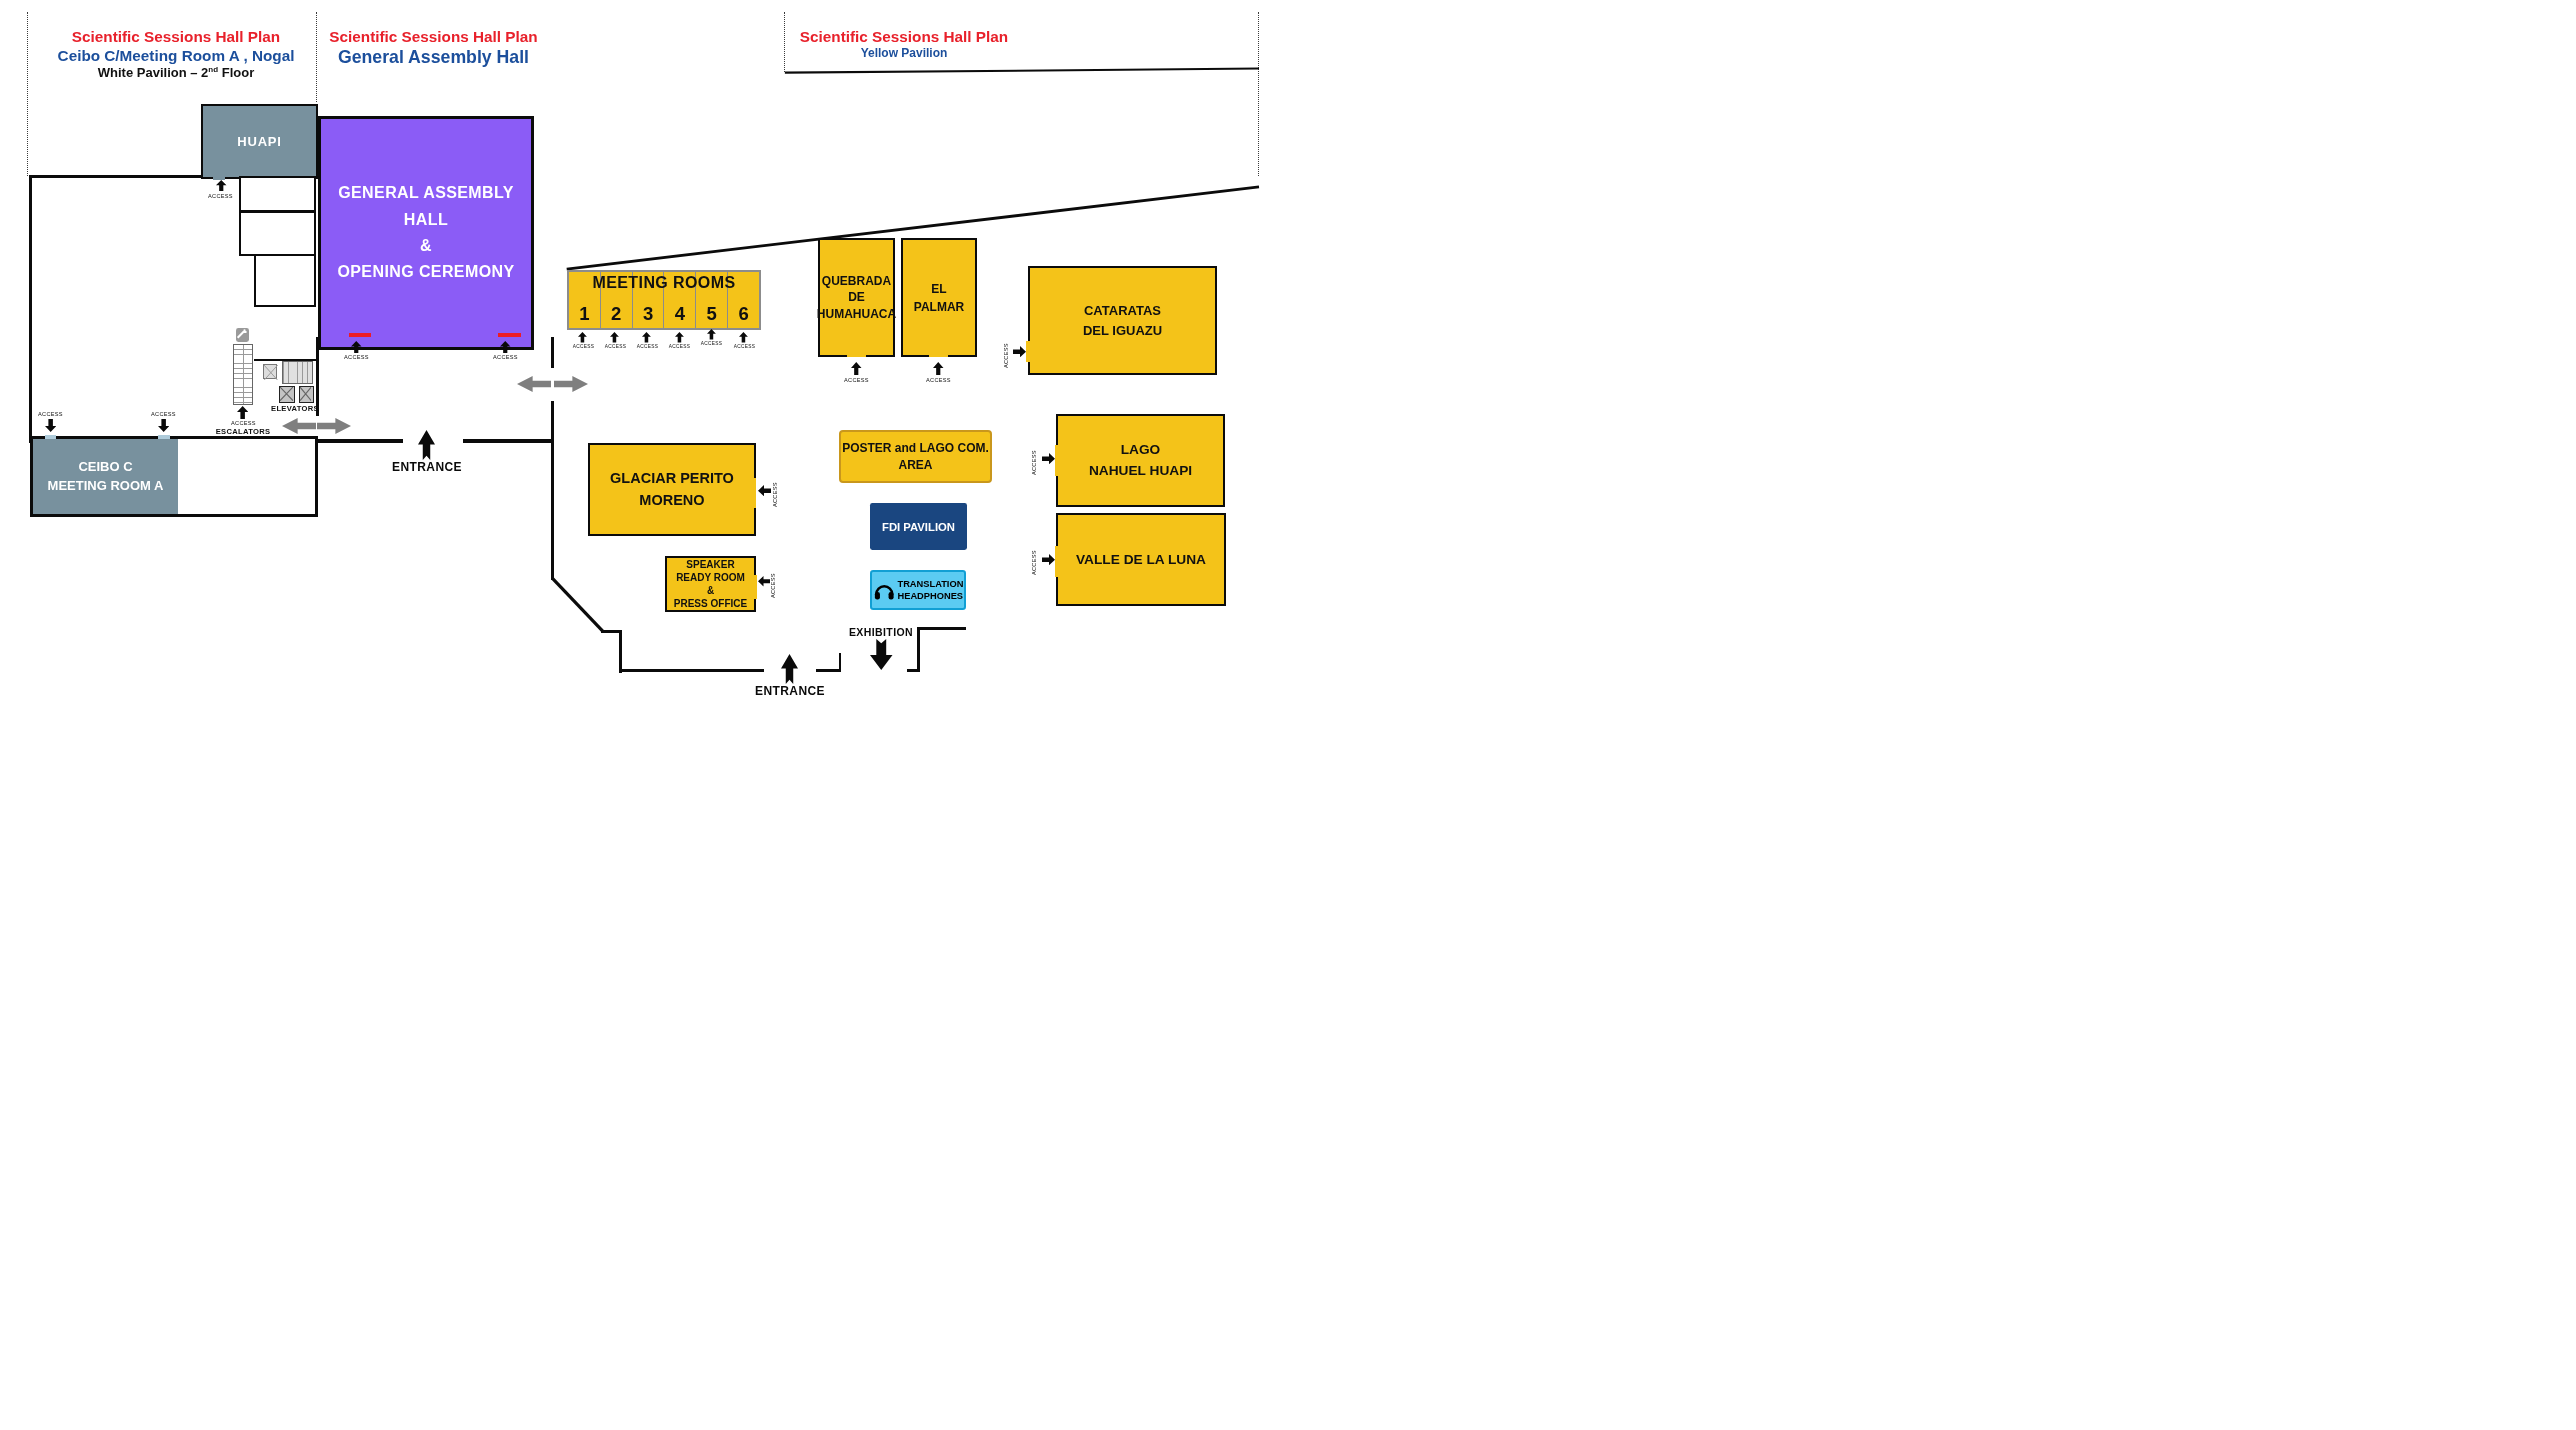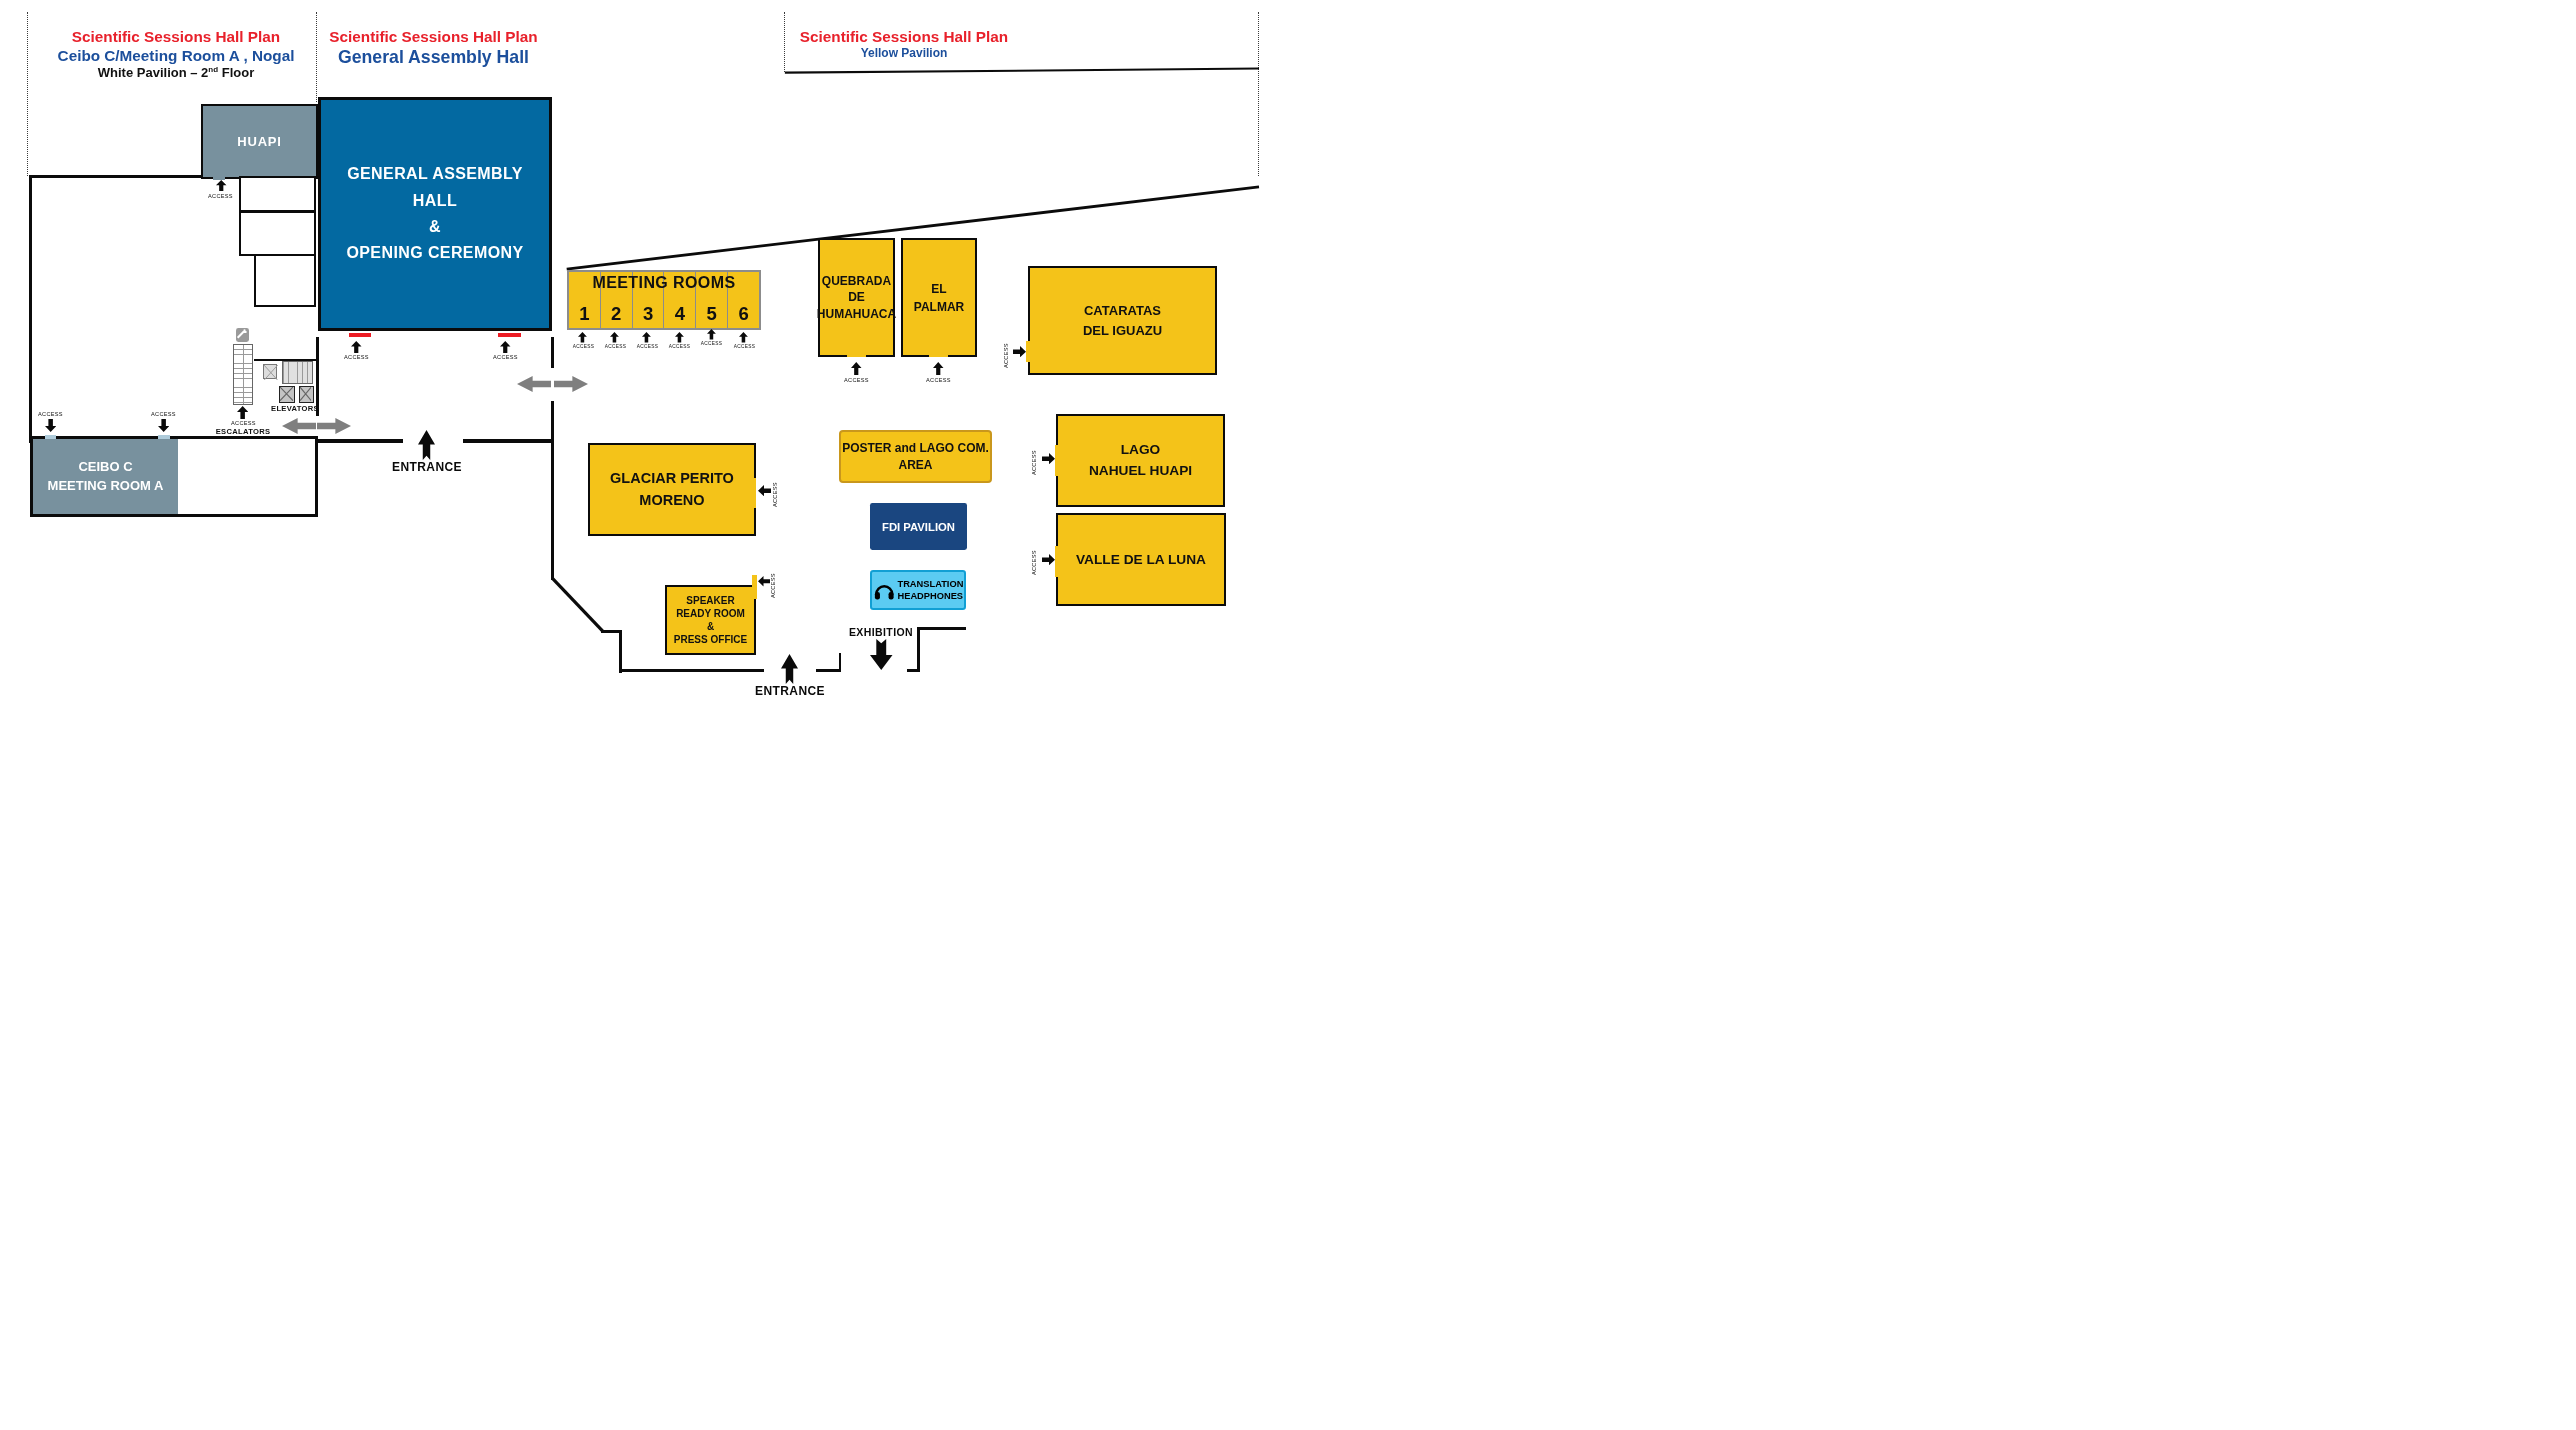--- a/index.html
+++ b/index.html
@@ -129,21 +129,21 @@
 MEETING ROOM A</span>
     </div>
   </div>
   <div class="tab" style="left:45px;top:435px;width:11.3px;height:4px;background:#AECBDA;"></div>
   <div class="tab" style="left:158px;top:435px;width:12px;height:4px;background:#AECBDA;"></div>
   <div class="acc" style="left:31px;top:411px;width:39px;">ACCESS</div>
   <div class="arr arr-down" style="left:45px;top:419px;width:11.3px;height:13px;"></div>
   <div class="acc" style="left:144px;top:411px;width:39px;">ACCESS</div>
   <div class="arr arr-down" style="left:158px;top:419px;width:11.3px;height:13px;"></div>
 
-  <div class="room" style="left:318px;top:97px;width:234px;height:234px;background:#0369a1;border:3.2px solid #0b0b0b;">
+  <div class="room" style="left:318px;top:116px;width:216px;height:234px;background:#8b5cf6;border:3.2px solid #0b0b0b;">
     <span class="preline" style="color:#fff;font-size:16px;font-weight:bold;line-height:1.65;letter-spacing:0.4px;">GENERAL ASSEMBLY
 HALL
 &amp;
 OPENING CEREMONY</span>
   </div>
   <div class="tab" style="left:349px;top:333px;width:22px;height:4px;background:#ED1C24;"></div>
   <div class="tab" style="left:498px;top:333px;width:23px;height:4px;background:#ED1C24;"></div>
   <div class="arr arr-up" style="left:351px;top:341px;width:10.5px;height:12px;"></div>
   <div class="acc" style="left:337px;top:354px;width:39px;">ACCESS</div>
   <div class="arr arr-up" style="left:500px;top:341px;width:10.5px;height:12px;"></div>
@@ -248,21 +248,21 @@
   <div class="arr arr-right" style="left:1042px;top:453px;width:13px;height:11.3px;"></div>
   <div class="vtext" style="left:1031px;top:443px;height:32px;">ACCESS</div>
 
   <div class="room yellow" style="left:1056px;top:513px;width:170px;height:93px;font-size:13.7px;">
     <span>VALLE DE LA LUNA</span>
   </div>
   <div class="tab" style="left:1055px;top:546px;width:4.8px;height:31px;background:#F4C319;"></div>
   <div class="arr arr-right" style="left:1042px;top:554px;width:13px;height:11.3px;"></div>
   <div class="vtext" style="left:1031px;top:543px;height:32px;">ACCESS</div>
 
-  <div class="room yellow" style="left:665px;top:556px;width:91px;height:70px;font-size:10px;line-height:1.3;margin-top:29px;">
+  <div class="room yellow" style="left:665px;top:556px;width:91px;height:56px;font-size:10px;line-height:1.3;">
     <span class="preline">SPEAKER
 READY ROOM
 &amp;
 PRESS OFFICE</span>
   </div>
   <div class="tab" style="left:752px;top:575px;width:4.8px;height:24px;background:#F4C319;"></div>
   <div class="arr arr-left" style="left:758px;top:576px;width:12px;height:10.5px;"></div>
   <div class="vtext" style="left:770px;top:566px;height:32px;">ACCESS</div>
 
   <div class="wall" style="left:601px;top:630px;width:21px;height:3.2px;"></div>

